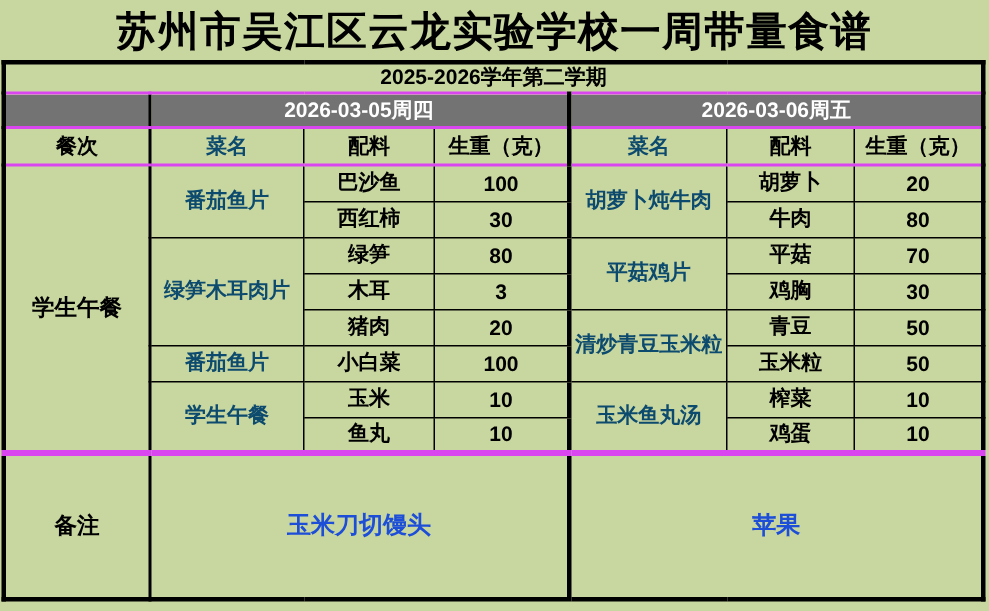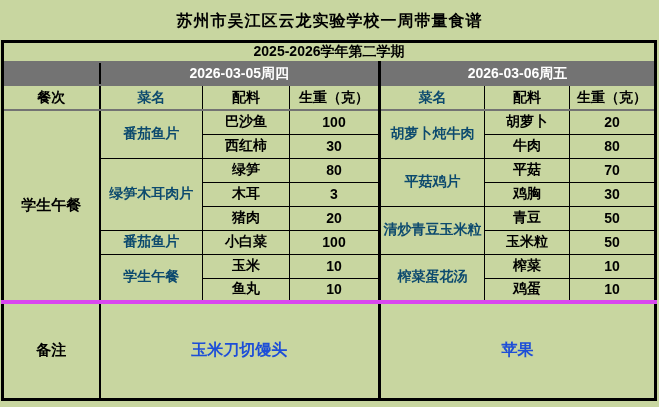--- a/index.html
+++ b/index.html
@@ -5,41 +5,41 @@
   html,body{margin:0;padding:0;}
   body{
     width:659px;height:407px;
     background:#c8d6a0;
     font-family:"Liberation Sans","DejaVu Sans",sans-serif;
     font-weight:bold;color:#000;
     overflow:hidden;
   }
   .title{
     height:40px;line-height:42px;text-align:center;
-    font-size:16px;font-weight:bold;letter-spacing:1px;
+    font-size:27px;font-weight:bold;letter-spacing:1px;
   }
   table.menu{
     border-collapse:collapse;table-layout:fixed;
     width:656px;margin-left:1px;
     border:3px solid #000;
     background:#c8d6a0;
   }
   td{
     border:1px solid #000;
     text-align:center;vertical-align:middle;
     font-size:14px;font-weight:bold;
     padding:0;overflow:hidden;white-space:nowrap;
   }
   .cyan{background:#737373;color:#ffffff;}
   .blue{color:#0c4a6e;}
   .red{color:#1d4ed8;font-size:16px;}
   .big{font-size:15px;}
   .vR2{border-right:2px solid #000;margin-top:40px;}   
   .vR3{border-right:3px solid #000;}   
-  .hB2{border-bottom:2px solid #737373;}  
+  .hB2{border-bottom:2px solid #d946ef;}  
   .hT2{border-top:4px solid #d946ef;}
 </style>
 </head>
 <body>
 
 <div class="title">苏州市吴江区云龙实验学校一周带量食谱</div>
 
 <table class="menu">
   <colgroup>
     <col style="width:97px">
@@ -118,21 +118,21 @@
     <td>小白菜</td>
     <td class="vR3">100</td>
     <td>玉米粒</td>
     <td>50</td>
   </tr>
 
   <tr style="height:24px">
     <td rowspan="2" class="blue">学生午餐</td>
     <td>玉米</td>
     <td class="vR3">10</td>
-    <td rowspan="2" class="blue">榨菜蛋花汤</td>
+    <td rowspan="2" class="blue">玉米鱼丸汤</td>
     <td>榨菜</td>
     <td>10</td>
   </tr>
 
   <tr style="height:24px">
     <td>鱼丸</td>
     <td class="vR3">10</td>
     <td>鸡蛋</td>
     <td>10</td>
   </tr>

